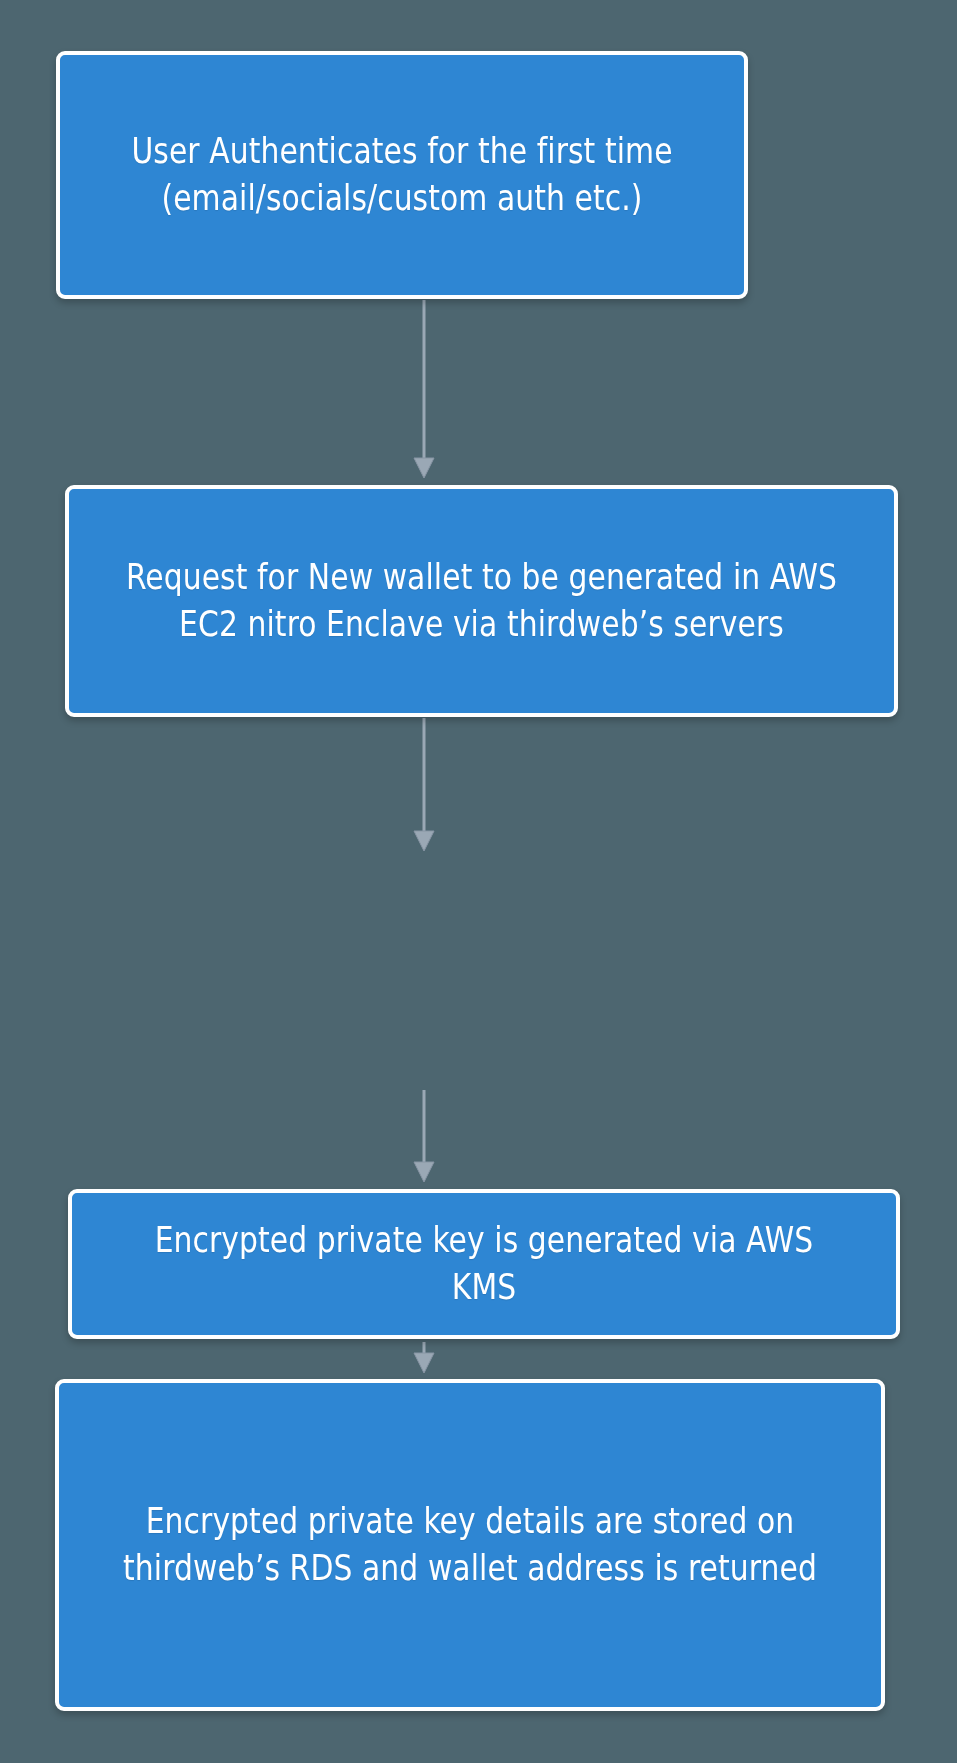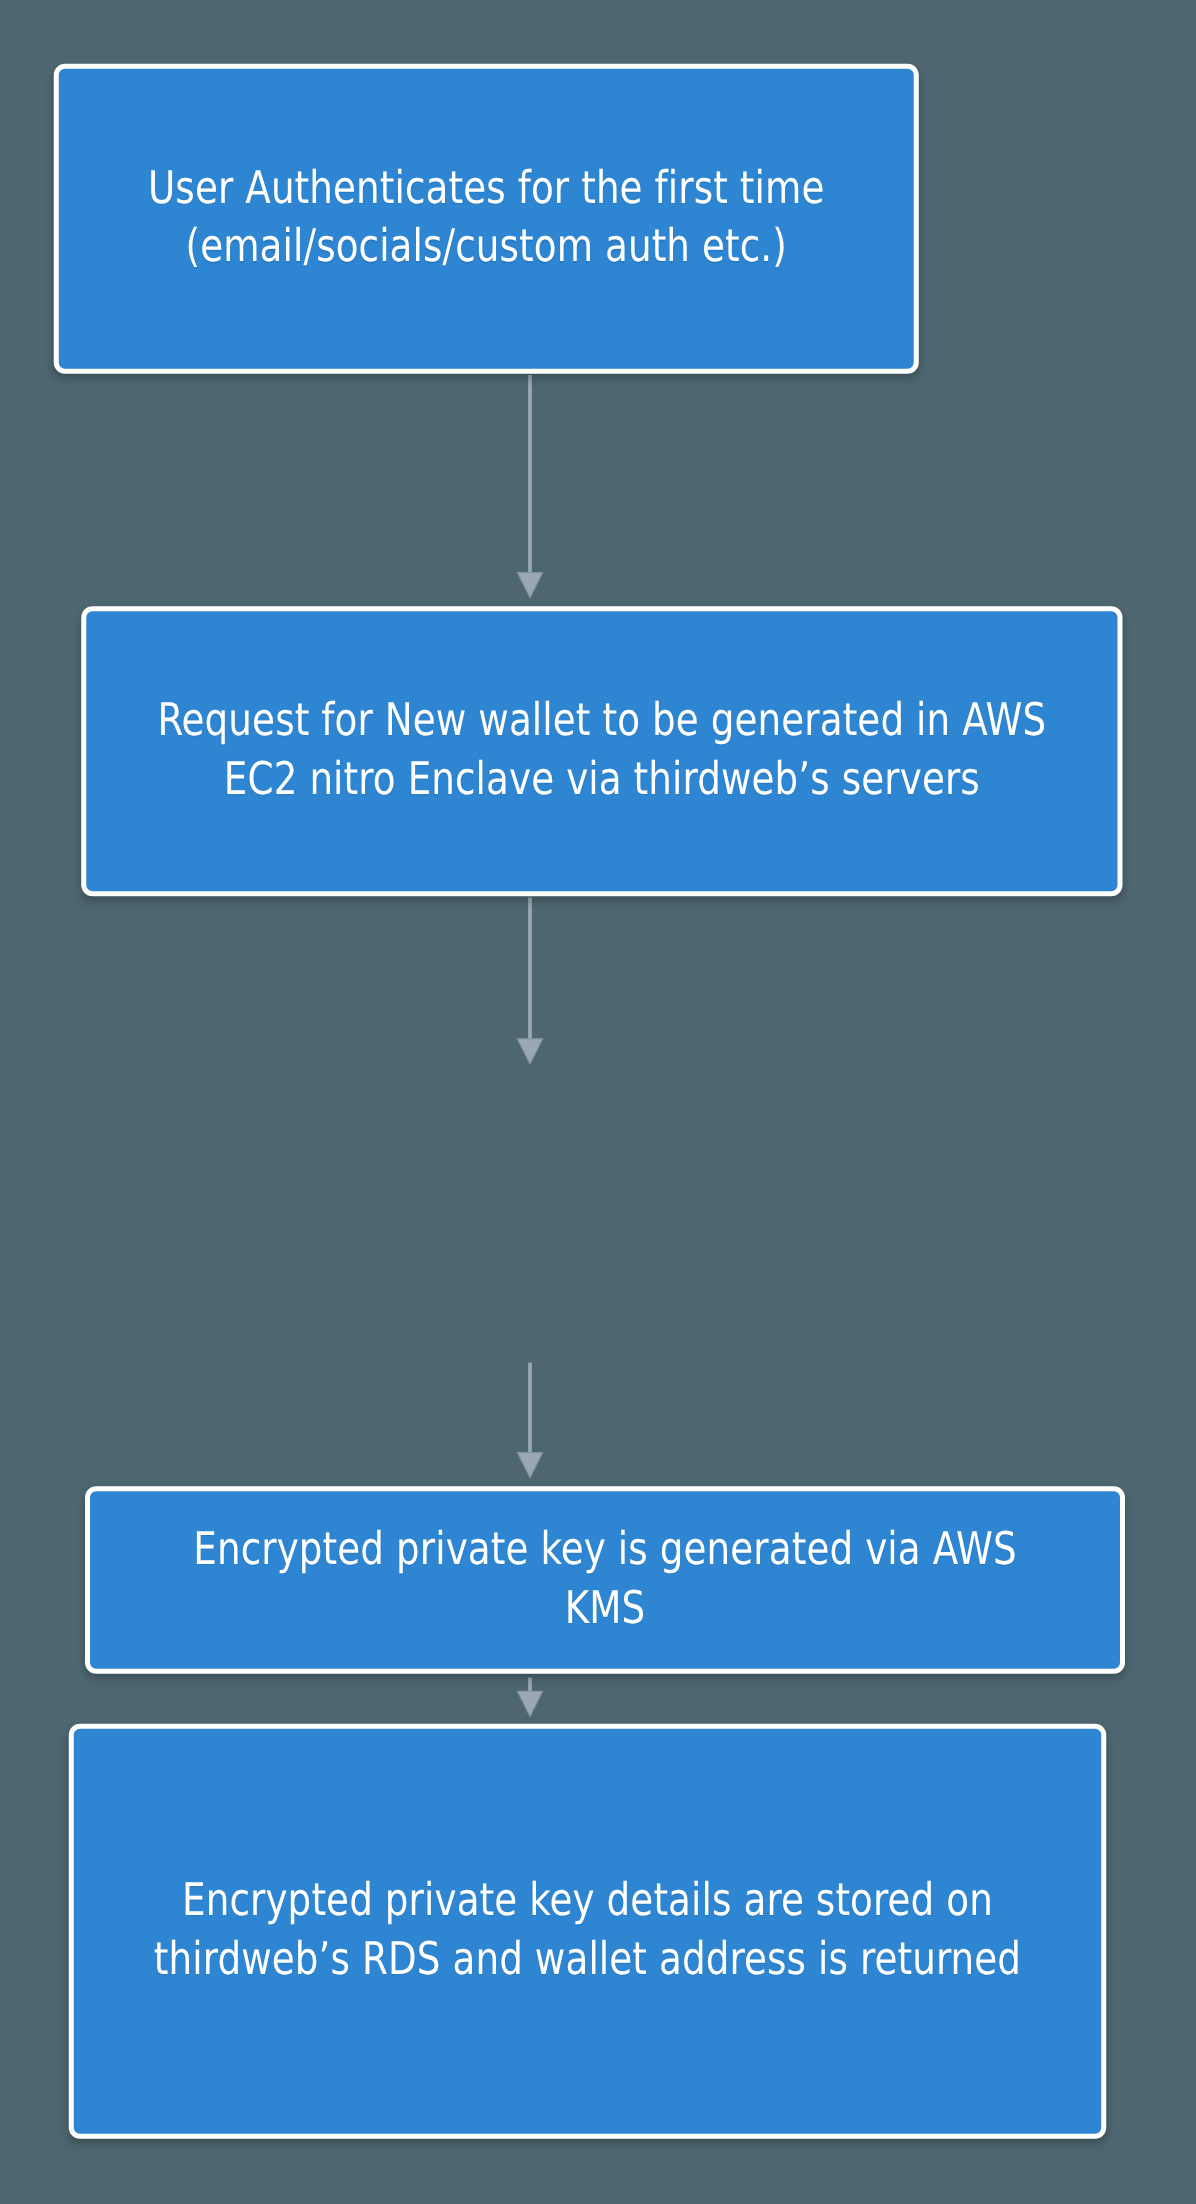--- a/index.html
+++ b/index.html
@@ -49,21 +49,21 @@
     font-weight: 400;
     letter-spacing: 0.1px;
     white-space: pre-line;
     text-shadow: 0 1px 1px rgba(0,0,0,0.10);
     font-stretch: condensed;
     transform: scaleX(0.92);
     transform-origin: center center;
   }
 
   
-  #node-1 { left: 43px;  top: 51px;   width: 692px; height: 248px; }
+  #node-1 { left: 56px;  top: 51px;   width: 692px; height: 248px; }
   #node-2 { left: 65px;  top: 485px;  width: 833px; height: 232px; justify-content: center; }
   #node-3 { left: 58px;  top: 857px;  width: 847px; height: 230px; }
   #node-4 { left: 68px;  top: 1189px; width: 832px; height: 150px; }
   #node-5 { left: 55px;  top: 1379px; width: 830px; height: 332px; }
 
   
   .connector {
     position: absolute;
     left: 0;
     top: 0;

